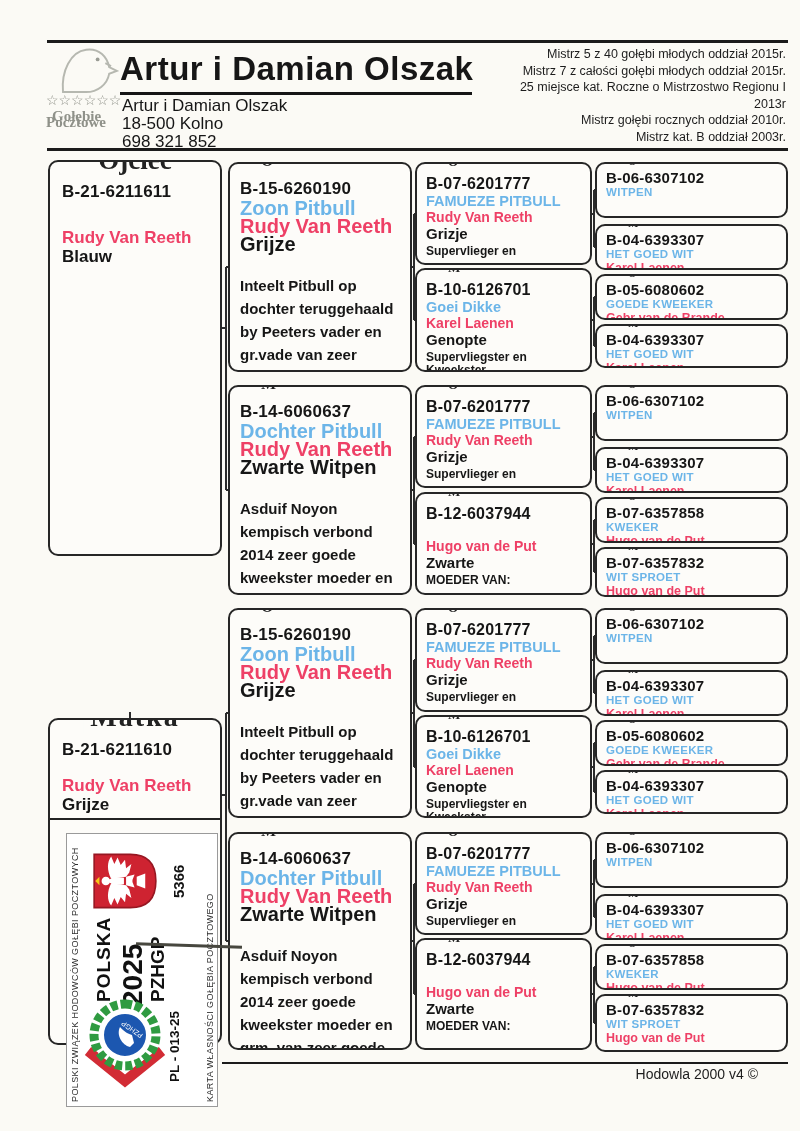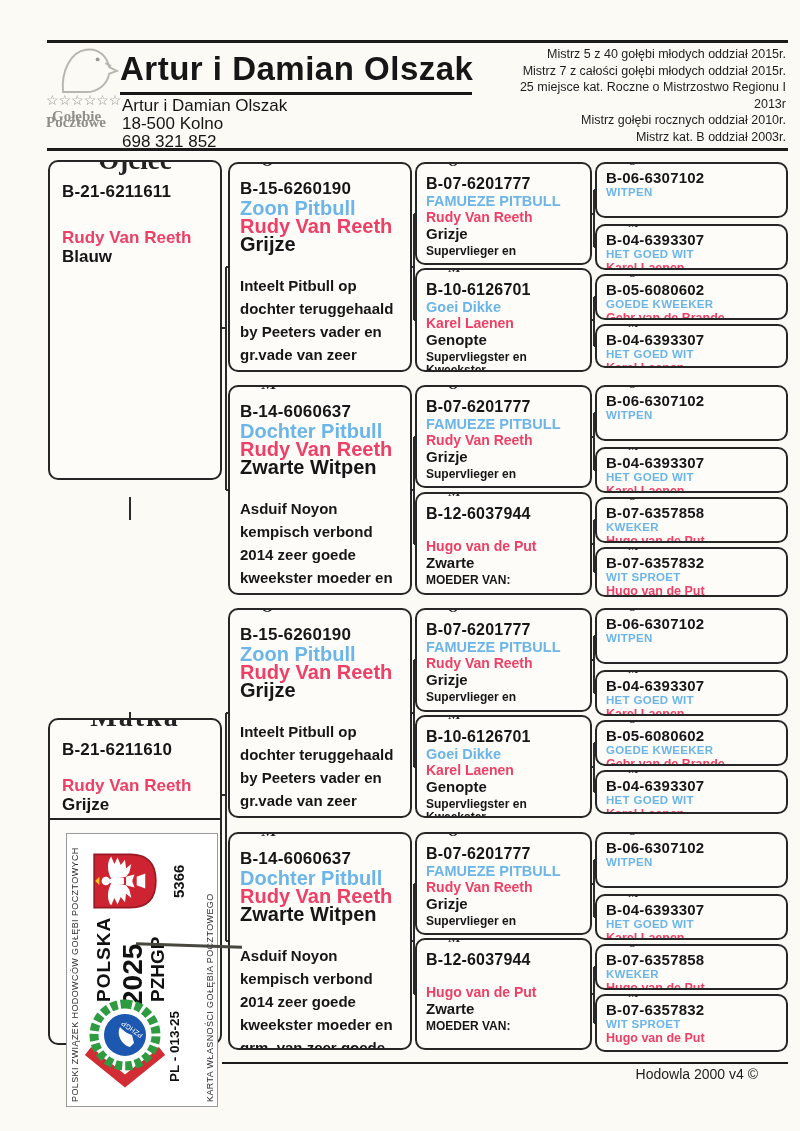--- a/index.html
+++ b/index.html
@@ -105,21 +105,21 @@
 
   <div class="ach">
     <div>Mistrz 5 z 40 gołębi młodych oddział 2015r.</div>
     <div>Mistrz 7 z całości gołębi młodych oddział 2015r.</div>
     <div>25 miejsce kat. Roczne o Mistrzostwo Regionu I</div>
     <div>2013r</div>
     <div>Mistrz gołębi rocznych oddział 2010r.</div>
     <div>Mistrz kat. B oddział 2003r.</div>
   </div>
 
-  <div class="pbox main" style="left:48px;top:160px;width:174px;height:320px;">
+  <div class="pbox main" style="left:48px;top:160px;width:174px;height:396px;">
     <span class="legend center" style="top:-17px;font-size:27px;">Ojciec</span>
     <div class="ring">B-21-6211611</div>
     <div class="gap-lg"></div>
     <div class="breeder" style="font-size:17px;">Rudy Van Reeth</div>
     <div class="variety" style="font-size:17px;">Blauw</div>
   </div>
 
 
   <div class="pbox main" style="left:48px;top:718px;width:174px;height:327px;">
     <span class="legend center" style="top:-19px;font-size:28px;letter-spacing:2px;">Matka</span>

